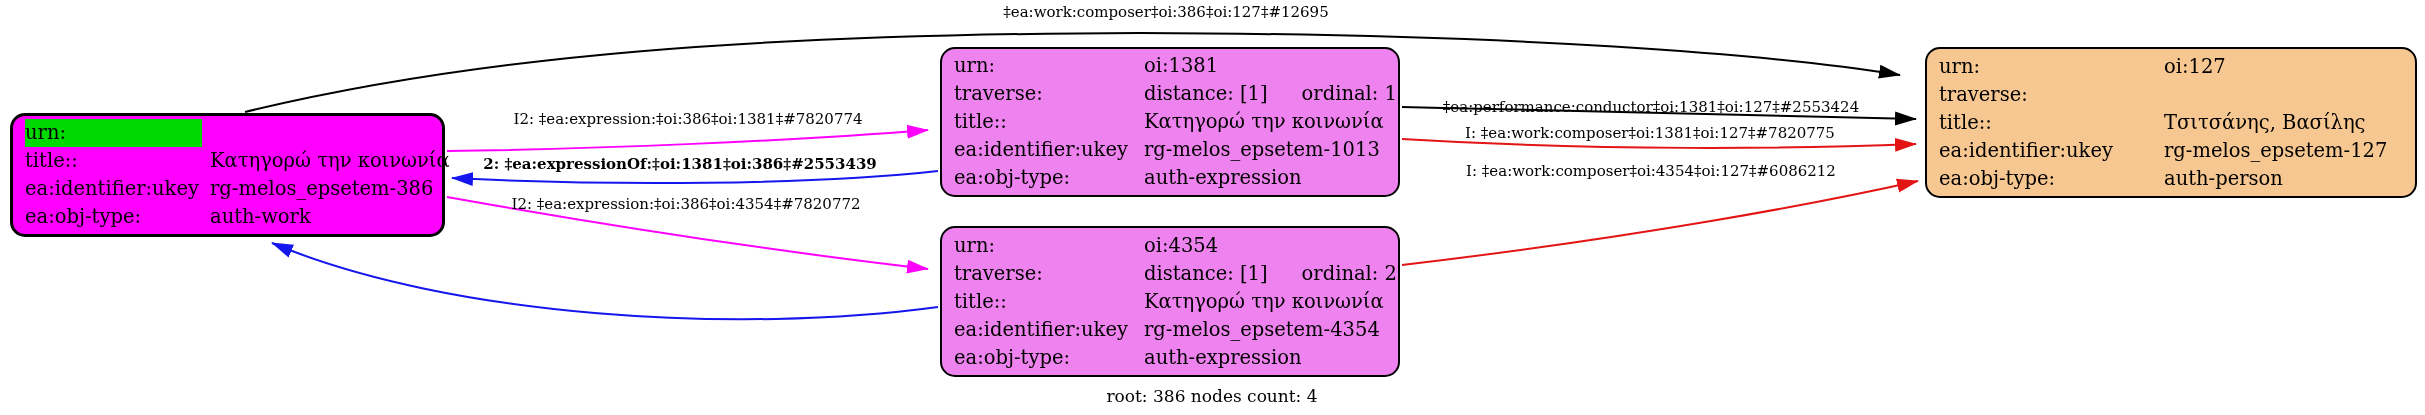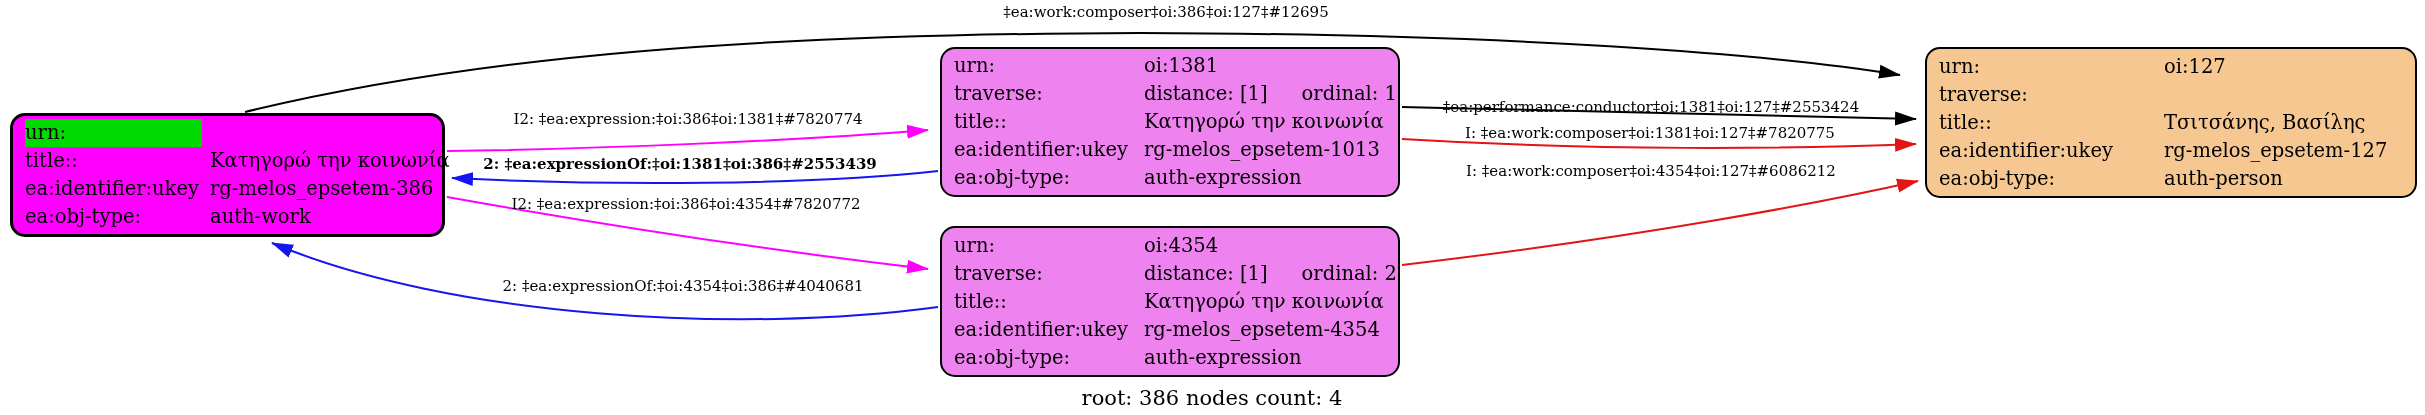--- a/index.html
+++ b/index.html
@@ -55,21 +55,21 @@
     position:absolute;
     transform:translateX(-50%);
     white-space:nowrap;
     font-size:15px;
     line-height:20px;
   }
   .caption{
     position:absolute;
     transform:translateX(-50%);
     white-space:nowrap;
-    font-size:21px;
+    font-size:17px;
   }
 </style>
 </head>
 <body>
 
 <div id="canvas">
 
   <svg id="edge-layer" viewBox="0 0 2425 415" xmlns="http://www.w3.org/2000/svg">
     <defs>
       <marker id="arrow-black" markerUnits="userSpaceOnUse" markerWidth="24" markerHeight="16" refX="21" refY="8" orient="auto">
@@ -179,20 +179,19 @@
     <div class="row">
       <span class="cell label">ea:obj-type:</span>
       <span class="cell value">auth-person</span>
     </div>
   </div>
 
   <div class="edge-label" style="left:1166px;top:2px;">‡ea:work:composer‡oi:386‡oi:127‡#12695</div>
   <div class="edge-label" style="left:688px;top:109px;">I2: ‡ea:expression:‡oi:386‡oi:1381‡#7820774</div>
   <div class="edge-label" style="left:680px;top:154px;font-weight:bold;">2: ‡ea:expressionOf:‡oi:1381‡oi:386‡#2553439</div>
   <div class="edge-label" style="left:686px;top:194px;">I2: ‡ea:expression:‡oi:386‡oi:4354‡#7820772</div>
-  <div class="edge-label" style="left:683px;top:276px;">2: ‡ea:expressionOf:‡oi:4354‡oi:386‡#4040681</div>
   <div class="edge-label" style="left:1651px;top:97px;">‡ea:performance:conductor‡oi:1381‡oi:127‡#2553424</div>
   <div class="edge-label" style="left:1650px;top:123px;">I: ‡ea:work:composer‡oi:1381‡oi:127‡#7820775</div>
   <div class="edge-label" style="left:1651px;top:161px;">I: ‡ea:work:composer‡oi:4354‡oi:127‡#6086212</div>
 
   <div class="caption" style="left:1212px;top:386px;">root: 386 nodes count: 4</div>
 
 </div>
 
 </body></html>

